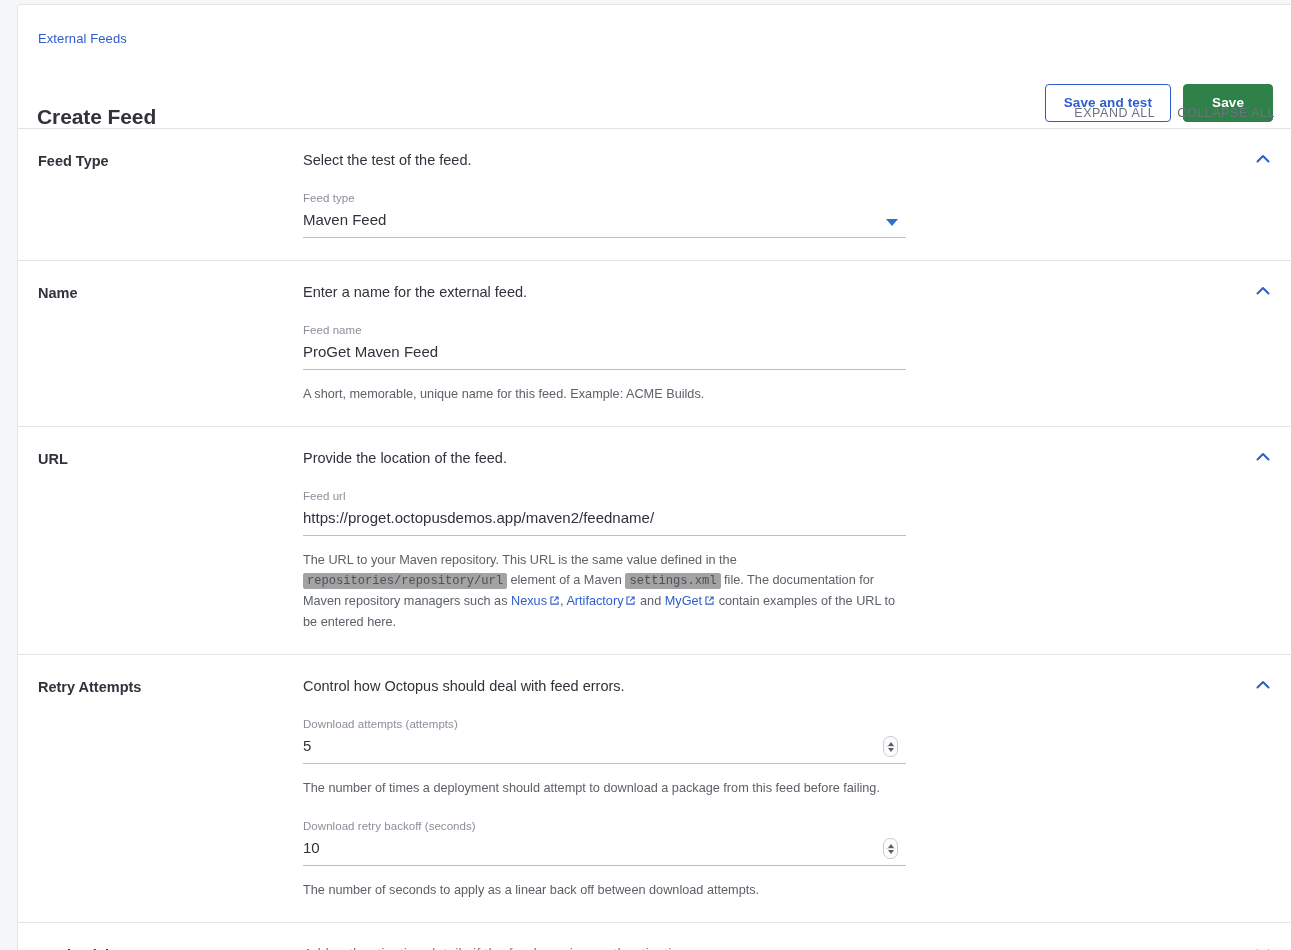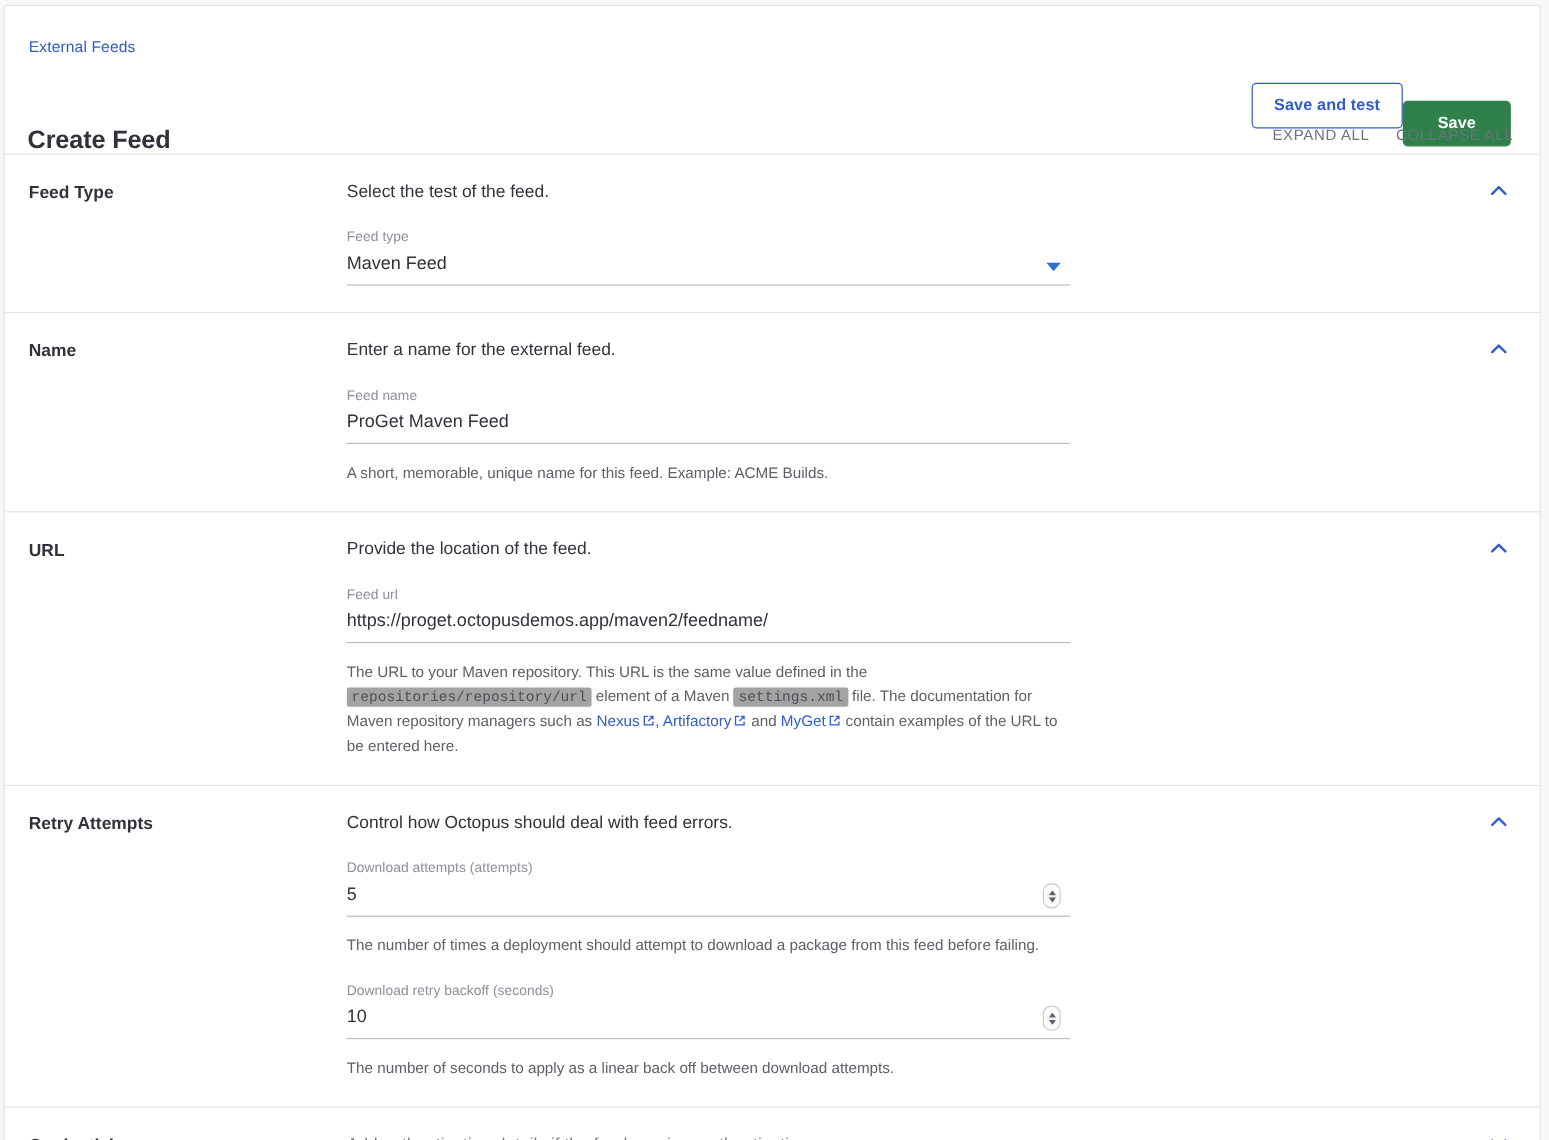--- a/index.html
+++ b/index.html
@@ -7,21 +7,21 @@
     margin: 0; padding: 0;
     background: #ffffff;
     font-family: "Liberation Sans", sans-serif;
     -webkit-font-smoothing: antialiased;
   }
   body { width: 1291px; height: 950px; overflow: hidden; }
 
   .page {
     width: 1291px; height: 950px;
     background: #f6f7f9;
-    padding: 4px 5px 0 3px;
+    padding: 4px 5px 0 17px;
   }
 
   .card {
     background: #ffffff;
     border: 1px solid #e1e4e8;
     border-radius: 3px;
     width: 1281px;
     min-height: 944px;
   }
 
@@ -46,21 +46,22 @@
     font-weight: bold;
     color: #32313c;
     letter-spacing: -.1px;
     margin-top: 47px;
   }
 
   .hdr-actions {
     position: absolute;
     right: 24px; top: 48px;
     display: flex;
-    align-items: center;
+    gap: 12px;
+    align-items: flex-end;
   }
   .btn {
     font-family: "Liberation Sans", sans-serif;
     font-size: 13.5px;
     font-weight: bold;
     border-radius: 4px;
     cursor: pointer;
     padding: 0 18px;
     height: 38px;
     line-height: 36px;

